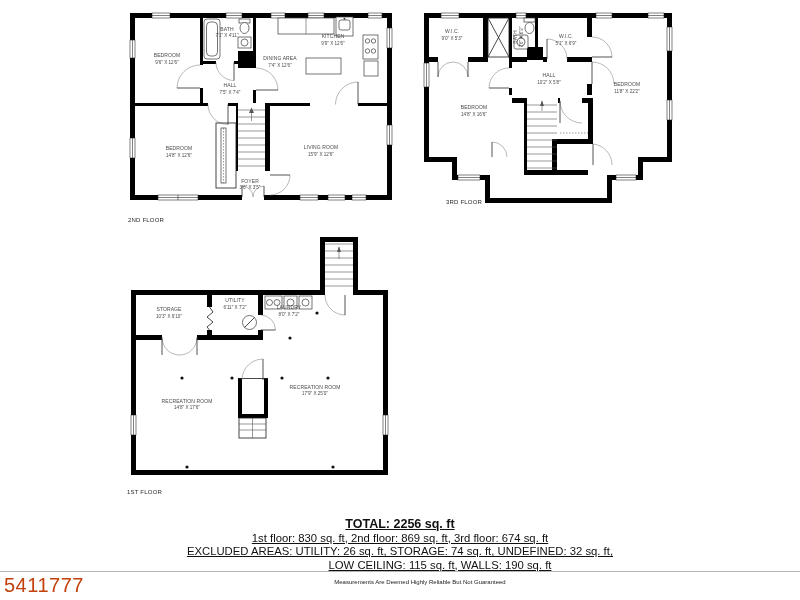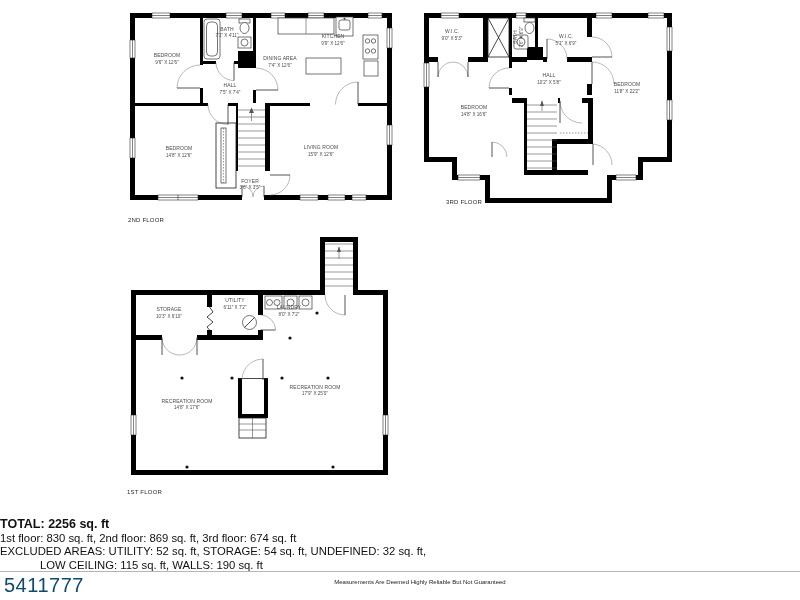--- a/index.html
+++ b/index.html
@@ -14,29 +14,29 @@
   .rdims{font-size:4.6px;}
   .flabel{font-size:6px;fill:#2a2a2a;letter-spacing:.2px;}
   .wall{fill:#000;}
   .thin{stroke:#1a1a1a;stroke-width:.8;fill:none;}
   .fix{stroke:#3a3a3a;stroke-width:.7;fill:#fff;}
   .arc{stroke:#8a8a8a;stroke-width:.6;fill:none;}
   .leaf{stroke:#2a2a2a;stroke-width:.8;fill:none;}
   .tread{stroke:#555;stroke-width:.6;fill:none;}
   .win{fill:#fff;stroke:#1a1a1a;stroke-width:.55;}
   .winline{stroke:#1a1a1a;stroke-width:.55;}
-  .summary{position:absolute;left:0;width:800px;text-align:left;color:#111;}
+  .summary{position:absolute;left:0;width:800px;text-align:center;color:#111;text-decoration:underline;}
   #total-line{top:517px;font-size:12.5px;font-weight:bold;}
   #floors-line{top:531.5px;font-size:11.3px;}
   #excl-line1{top:545px;font-size:11.3px;}
   #excl-line2{top:558.5px;font-size:11.3px;padding-left:40px;}
   #divider{position:absolute;left:0;top:571px;width:800px;height:1px;background:#b5b5b5;}
   #disclaimer{position:absolute;left:0;top:579px;width:800px;text-align:center;
               padding-left:40px;box-sizing:border-box;font-size:6px;color:#222;}
-  #mls-number{position:absolute;left:4px;top:574px;font-size:20px;color:#0c4a6e;letter-spacing:.5px;}
+  #mls-number{position:absolute;left:4px;top:574px;font-size:20px;color:#c2410c;letter-spacing:.5px;}
 </style>
 </head>
 <body>
 
 <svg id="plan-2nd" class="plan" width="266" height="215" viewBox="0 0 266 215">
   <g>
     <rect class="wall" x="2" y="2" width="262" height="5"></rect>
     <rect class="wall" x="2" y="184" width="112" height="5"></rect>
     <rect class="wall" x="136" y="184" width="128" height="5"></rect>
     <rect class="wall" x="2" y="2" width="5" height="187"></rect>
@@ -375,18 +375,18 @@
     <text class="rname" text-anchor="middle" x="61" y="167.5">RECREATION ROOM</text>
     <text class="rdims" text-anchor="middle" x="61" y="174">14'8" X 17'6"</text>
     <text class="rname" text-anchor="middle" x="189" y="153.5">RECREATION ROOM</text>
     <text class="rdims" text-anchor="middle" x="189" y="160">17'9" X 25'0"</text>
   </g>
   <text class="flabel" x="1" y="259">1ST FLOOR</text>
 </svg>
 
 <div class="summary" id="total-line">TOTAL: 2256 sq. ft</div>
 <div class="summary" id="floors-line">1st floor: 830 sq. ft, 2nd floor: 869 sq. ft, 3rd floor: 674 sq. ft</div>
-<div class="summary" id="excl-line1">EXCLUDED AREAS: UTILITY: 52 sq. ft, STORAGE: 54 sq. ft, UNDEFINED: 32 sq. ft,</div>
+<div class="summary" id="excl-line1">EXCLUDED AREAS: UTILITY: 26 sq. ft, STORAGE: 74 sq. ft, UNDEFINED: 32 sq. ft,</div>
 <div class="summary" id="excl-line2">LOW CEILING: 115 sq. ft, WALLS: 190 sq. ft</div>
 
 <div id="divider"></div>
 <div id="disclaimer">Measurements Are Deemed Highly Reliable But Not Guaranteed</div>
 <div id="mls-number">5411777</div>
 
 </body></html>

